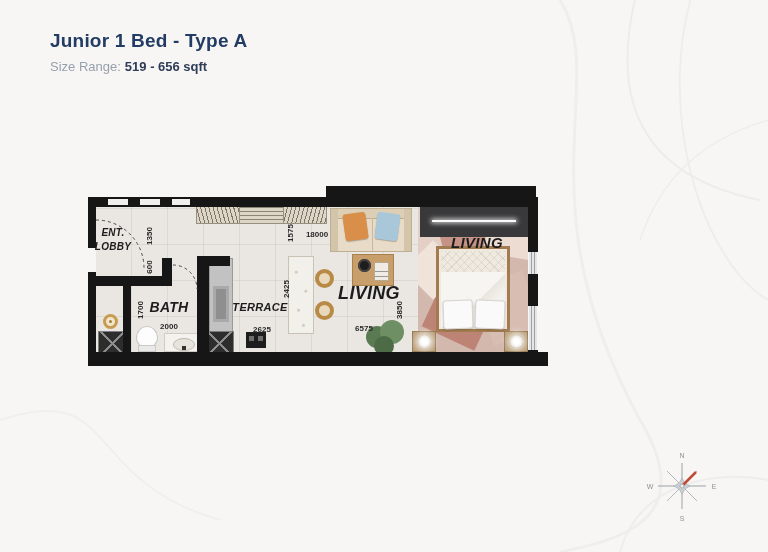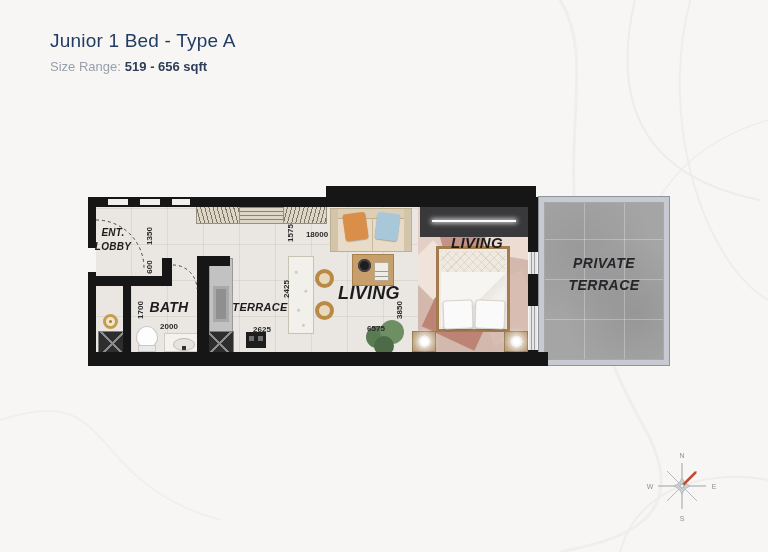--- a/index.html
+++ b/index.html
@@ -1,21 +1,21 @@
 <!DOCTYPE html>
 <html><head>
 <meta charset="utf-8">
 <style>
   html,body{margin:0;padding:0;}
   body{font-family:"Liberation Sans",sans-serif;}
   .canvas{position:relative;width:768px;height:552px;background:#f8f6f5;overflow:hidden;}
   .bgwaves{position:absolute;inset:0;z-index:0;}
   
   .header{position:absolute;left:50px;top:30px;z-index:6;}
-  .title{font-size:19px;font-weight:400;color:#223c63;letter-spacing:.2px;}
+  .title{font-size:19px;font-weight:700;color:#223c63;letter-spacing:.2px;}
   .subtitle{margin-top:7px;font-size:13px;color:#97a0ad;}
   .subtitle .val{color:#2e3d57;font-weight:700;margin-left:4px;}
   .wall{position:absolute;background:#161616;z-index:3;}
   .notch{position:absolute;background:#f1efec;z-index:3;}
   .floor{position:absolute;z-index:1;
      background:
        repeating-linear-gradient(90deg,transparent 0 35px,rgba(120,110,95,.12) 35px 36px),
        repeating-linear-gradient(0deg,transparent 0 35px,rgba(120,110,95,.12) 35px 36px),
        #eae7e2;}
   .furn{position:absolute;z-index:2;}
@@ -118,25 +118,20 @@
 
   <div class="bedroom-floor">
     <div class="blob" style="left:-12px;top:-8px;width:60px;height:70px;background:#e3cfc6;transform:rotate(20deg);"></div>
     <div class="blob" style="left:28px;top:18px;width:52px;height:62px;background:#c59385;transform:rotate(-15deg);"></div>
     <div class="blob" style="left:70px;top:-12px;width:52px;height:62px;background:#ecdcd2;transform:rotate(10deg);"></div>
     <div class="blob" style="left:12px;top:82px;width:58px;height:52px;background:#bd8374;transform:rotate(25deg);"></div>
     <div class="blob" style="left:64px;top:70px;width:52px;height:62px;background:#d8bdb2;transform:rotate(-20deg);"></div>
     <div class="blob" style="left:-6px;top:42px;width:42px;height:42px;background:#efe3da;transform:rotate(45deg);"></div>
   </div>
 
-  <div class="terrace">
-    <div class="terrace-inner"></div>
-    <div class="terrace-label" style="top:58px;">PRIVATE</div>
-    <div class="terrace-label" style="top:80px;">TERRACE</div>
-  </div>
 
   <div class="furn wardrobe">
     <div class="ward-sec hatch"></div>
     <div class="ward-sec shelves"></div>
     <div class="ward-sec hatch2"></div>
   </div>
 
   <div class="furn sofa">
     <div class="arm" style="left:0;"></div>
     <div class="arm" style="right:0;"></div>
@@ -225,21 +220,21 @@
 
   <div class="dim vert" style="left:149px;top:236px;">1350</div>
   <div class="dim vert" style="left:149px;top:267px;">600</div>
   <div class="dim vert" style="left:140px;top:310px;">1700</div>
   <div class="dim" style="left:169px;top:326px;">2000</div>
   <div class="dim vert" style="left:286px;top:289px;">2425</div>
   <div class="dim" style="left:262px;top:329px;text-align:center;">2625</div>
   <div class="dim vert" style="left:290px;top:233px;">1575</div>
   <div class="dim" style="left:317px;top:234px;">18000</div>
   <div class="dim vert" style="left:399px;top:310px;">3850</div>
-  <div class="dim" style="left:376px;top:328px;">6575</div>
+  <div class="dim" style="left:364px;top:328px;">6575</div>
 
   <svg class="compass" width="88" height="78" viewBox="0 0 88 78">
     <line x1="44" y1="15" x2="44" y2="61" stroke="#9aa3a8" stroke-width="1"></line>
     <line x1="20" y1="38" x2="68" y2="38" stroke="#9aa3a8" stroke-width="1"></line>
     <line x1="29" y1="23" x2="59" y2="53" stroke="#b3babe" stroke-width="1"></line>
     <line x1="29" y1="53" x2="59" y2="23" stroke="#b3babe" stroke-width="1"></line>
     <polygon points="44,30 47,35 52,38 47,41 44,46 41,41 36,38 41,35" fill="#c9ced1" stroke="#9aa3a8" stroke-width="0.5"></polygon>
     <polygon points="44,38 58,24 47,35" fill="#bf4b35"></polygon>
     <line x1="44" y1="38" x2="58" y2="24" stroke="#bf4b35" stroke-width="2.5"></line>
     <circle cx="44" cy="38" r="2" fill="#eef0f1" stroke="#9aa3a8" stroke-width="0.8"></circle>

